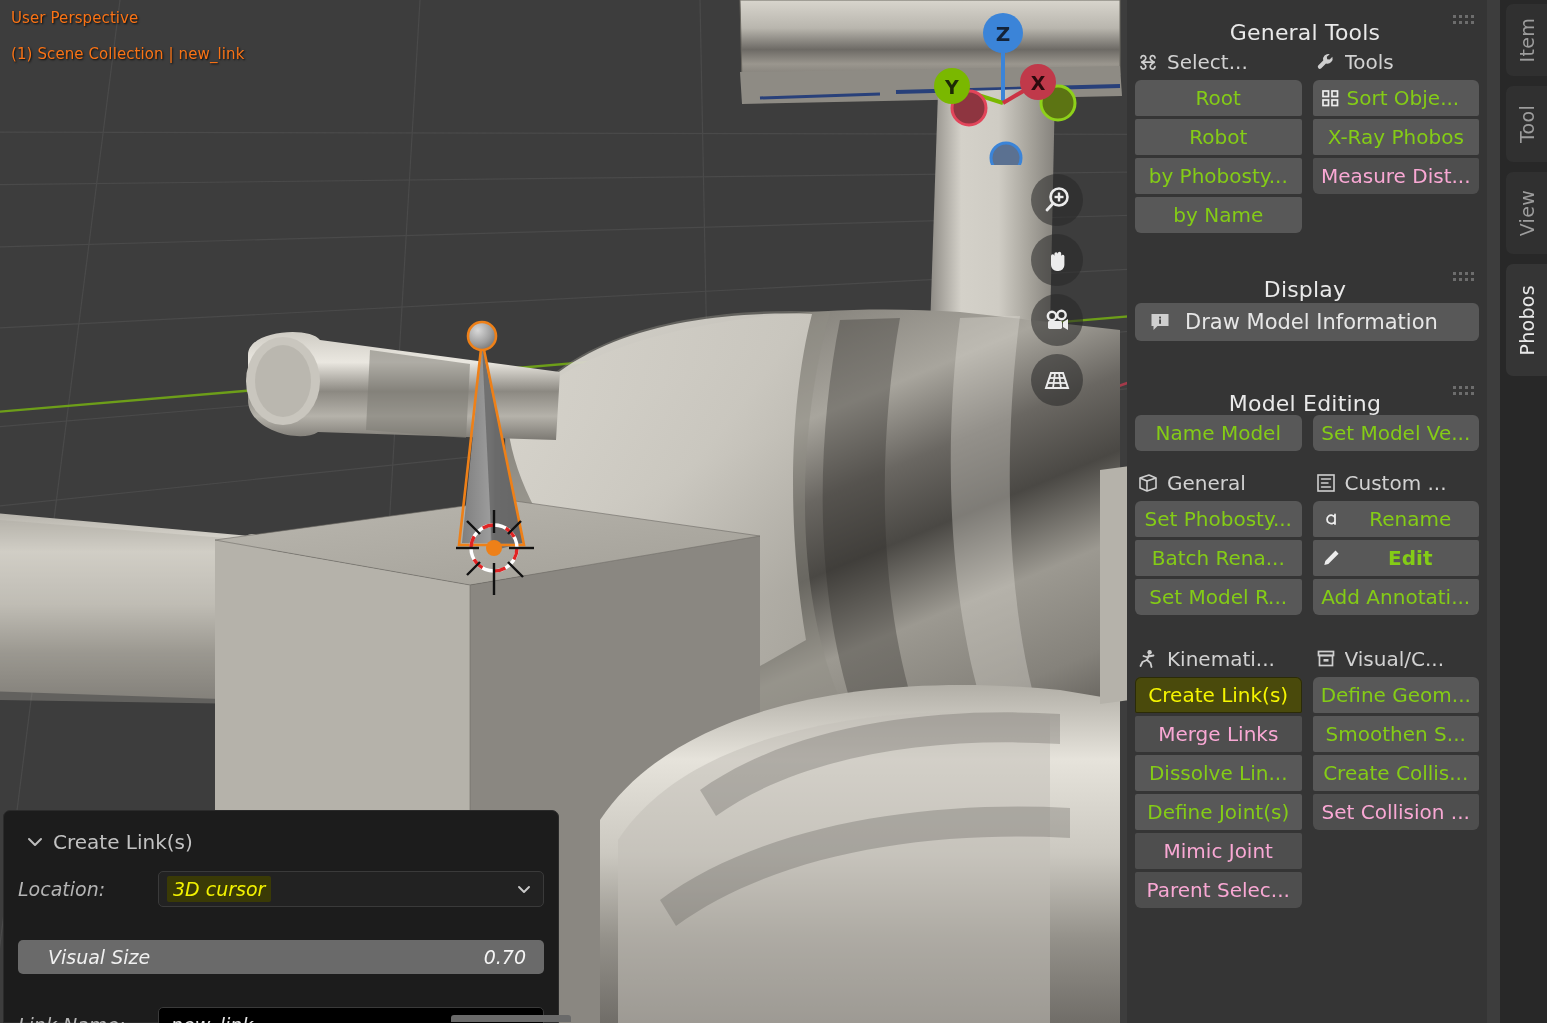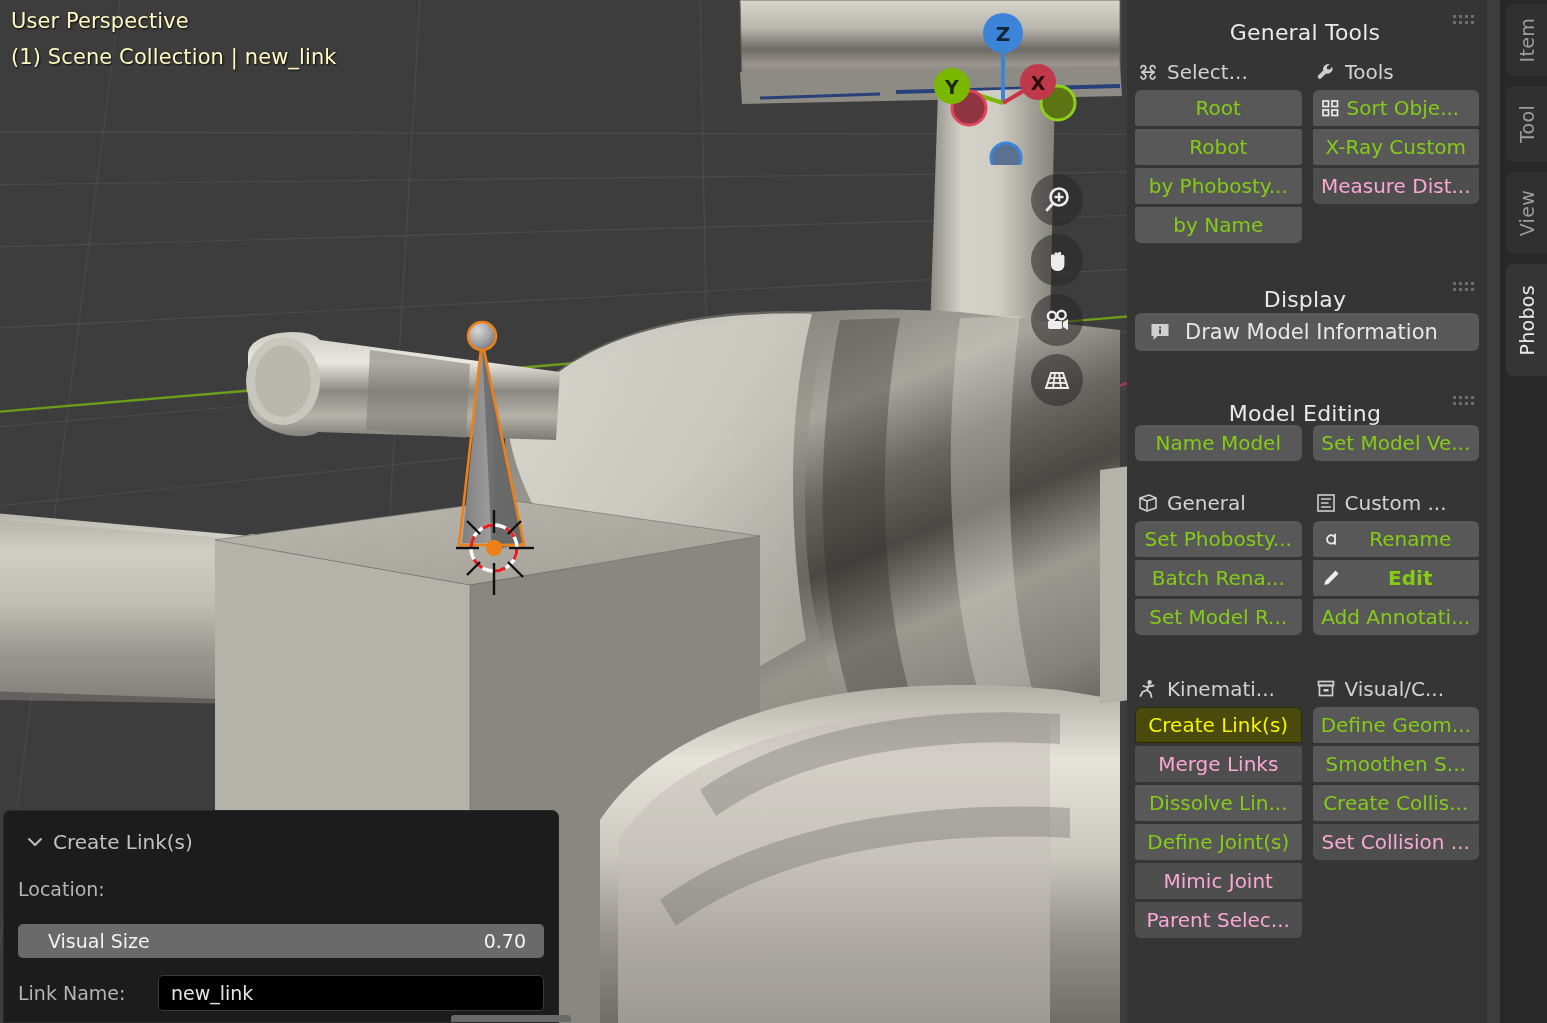--- a/index.html
+++ b/index.html
@@ -15,21 +15,21 @@
   #viewport {
     position: absolute; left: 0; top: 0; width: 1500px; height: 1023px;
     background: #3c3c3c;
     overflow: hidden;
   }
   #vp-svg { position: absolute; left: 0; top: 0; }
 
   
   .vp-text {
     position: absolute; left: 11px;
-    color: #fef9c3; font-size: 21px; letter-spacing: .1px;
+    color: #f97316; font-size: 15px; letter-spacing: .1px;
     text-shadow: 1px 1px 2px rgba(0,0,0,.85);
     pointer-events: none; white-space: nowrap;
   }
   #vp-line1 { top: 9px; }
   #vp-line2 { top: 45px; }
 
   
   #nav-gizmo { position: absolute; left: 925px; top: 5px; width: 160px; height: 160px; }
   #nav-gizmo svg { display:block; }
 
@@ -51,21 +51,21 @@
     background: #1c1c1c;
     border: 1px solid #2b2b2b;
     border-radius: 7px 7px 0 0;
     padding: 10px 14px 0 14px;
   }
   #redo-head {
     display: flex; align-items: center; gap: 9px;
     height: 30px; margin: 6px 0 10px 8px;
   }
   #redo-head .ttl { color: #c2c2c2; font-size: 20px; }
-  .row { display: flex; align-items: center; height: 44px; margin-bottom: 8px; }
+  .row { display: flex; align-items: center; height: 44px; margin-bottom: 24px; font-style: italic; }
   .row-lbl { color: #b4b4b4; font-size: 19px; width: 140px; flex: none; }
   .dropdown {
     flex: 1; height: 36px; background: #222222; border: 1px solid #3a3a3a;
     border-radius: 5px; display: flex; align-items: center;
     padding: 0 10px 0 8px; position: relative;
   }
   .dd-val {
     color: #f2f200; font-size: 19px; background: #3a3a06;
     padding: 2px 6px; border-radius: 2px;
   }
@@ -103,21 +103,21 @@
   }
   .grip { position: absolute; right: 12px; top: 50%; transform: translateY(-50%); }
   .sec-body { padding: 4px 8px 10px 8px; }
 
   .cols { display: flex; gap: 11px; }
   .col { flex: 1; min-width: 0; }
 
   .colhead {
     display: flex; align-items: center; gap: 8px;
     height: 36px; padding-left: 2px; color: #d2d2d2; font-size: 20px;
-    white-space: nowrap; overflow: hidden; margin-top: 10px;
+    white-space: nowrap; overflow: hidden;
   }
   .colhead .lbl { overflow: hidden; text-overflow: clip; }
 
   .btn {
     height: 36px; background: #585858; color: #84cc16;
     font-size: 20px; display: flex; align-items: center; justify-content: center;
     gap: 7px; white-space: nowrap; overflow: hidden;
     margin-bottom: 3px; padding: 0 6px; border: none;
   }
   .btn.first { border-radius: 6px 6px 2px 2px; }
@@ -386,20 +386,26 @@
   <div id="redo-panel">
     <div id="redo-head">
       <svg width="18" height="18" viewBox="0 0 18 18">
         <path d="M3 6 L9 12 L15 6" fill="none" stroke="#bdbdbd" stroke-width="2" stroke-linecap="round" stroke-linejoin="round"></path>
       </svg>
       <span class="ttl">Create Link(s)</span>
     </div>
 
     <div class="row">
       <span class="row-lbl">Location:</span>
+      <div class="dropdown">
+        <span class="dd-val">3D cursor</span>
+        <svg class="dd-caret" width="16" height="16" viewBox="0 0 16 16">
+          <path d="M3 6 L8 11 L13 6" fill="none" stroke="#c9c9c9" stroke-width="1.9" stroke-linecap="round" stroke-linejoin="round"></path>
+        </svg>
+      </div>
     </div>
 
     <div class="row">
       <div class="slider">
         <span class="s-lbl">Visual Size</span>
         <span class="s-val">0.70</span>
       </div>
     </div>
 
     <div class="row">
@@ -482,21 +488,21 @@
                 <g fill="none" stroke="#ededed" stroke-width="1.7">
                   <rect x="2" y="2" width="5.5" height="5.5"></rect>
                   <rect x="11" y="2" width="5.5" height="5.5"></rect>
                   <rect x="2" y="11" width="5.5" height="5.5"></rect>
                   <rect x="11" y="11" width="5.5" height="5.5"></rect>
                 </g>
               </svg>
               <span class="txt">Sort Obje...</span>
             </div>
             <div class="btn mid">
-              <span class="txt">X-Ray Custom</span>
+              <span class="txt">X-Ray Phobos</span>
             </div>
             <div class="btn last disabled">
               <span class="txt">Measure Dist...</span>
             </div>
           </div>
         </div>
       </div>
     </div>
 
     <div class="spacer-sm"></div>

